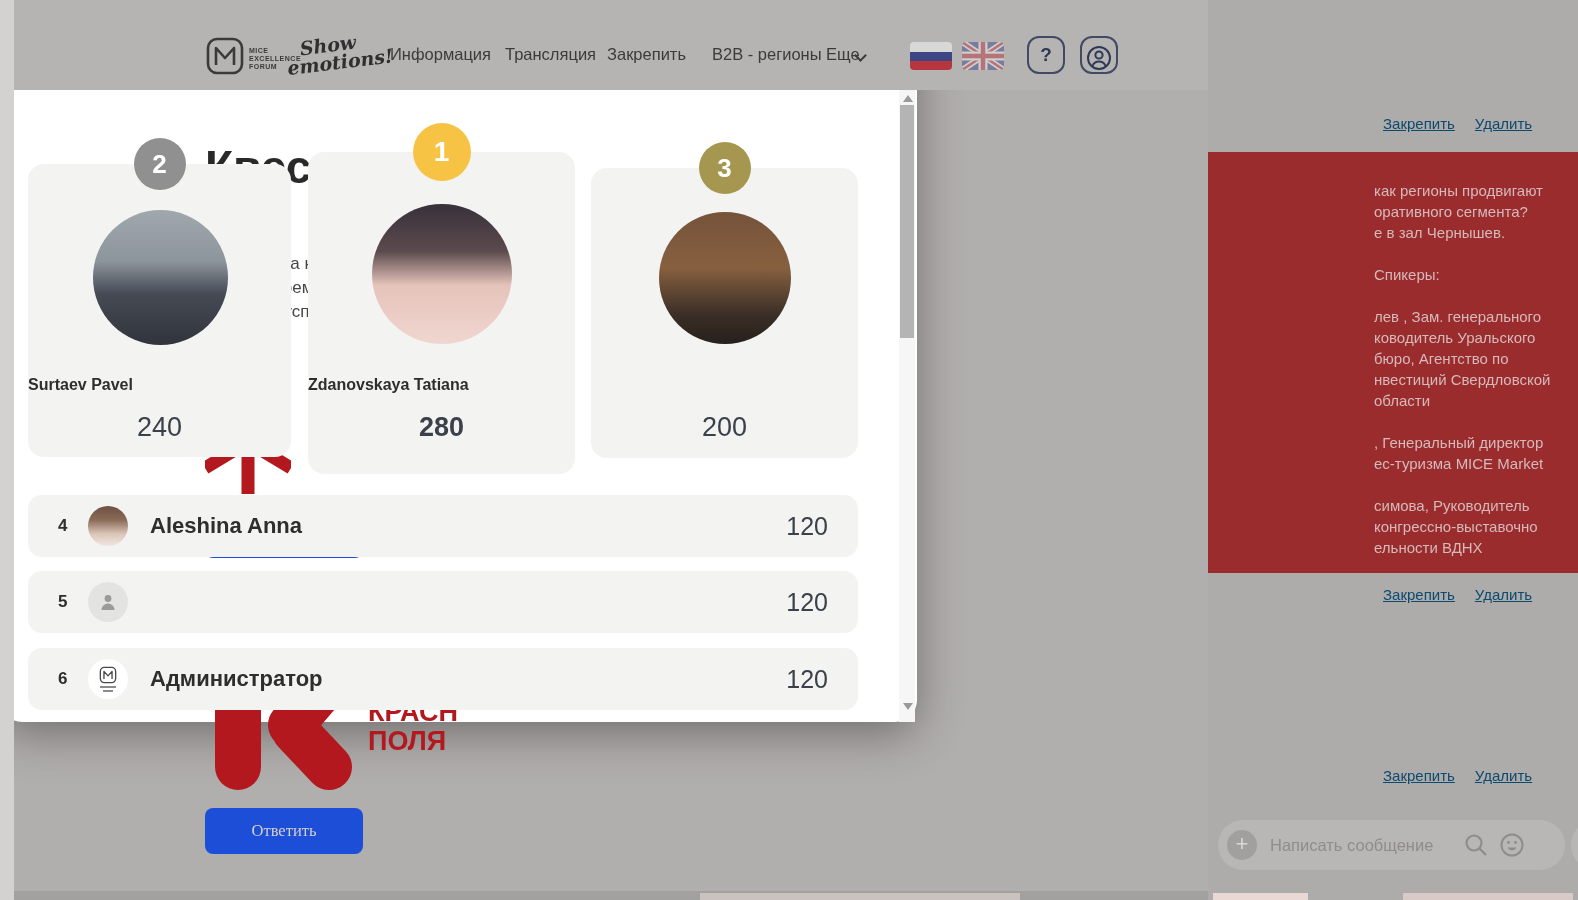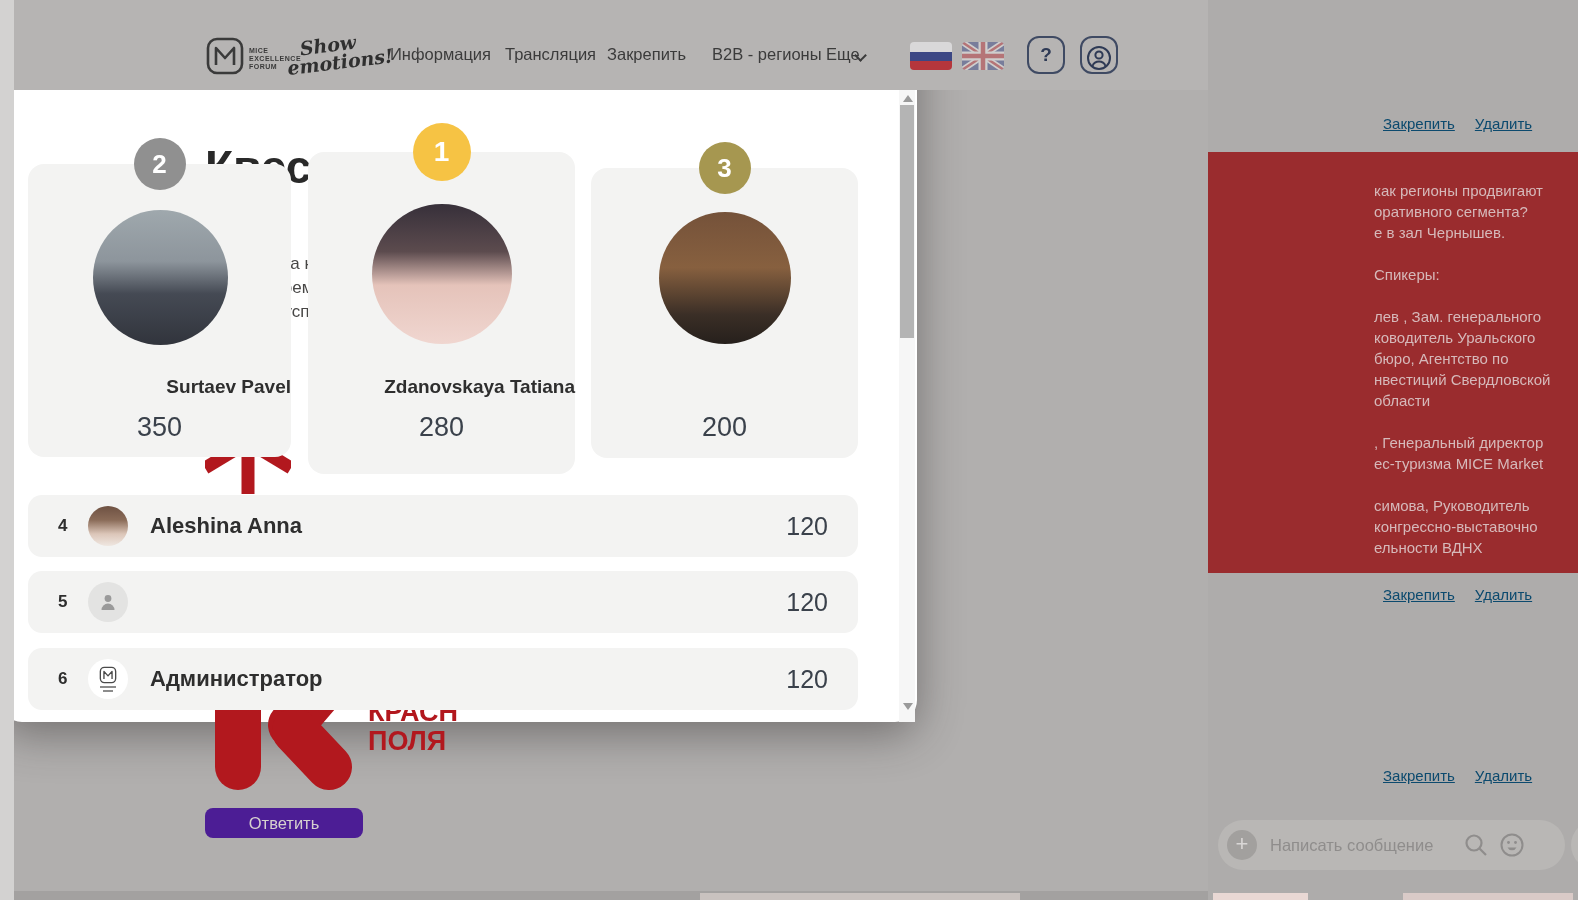--- a/index.html
+++ b/index.html
@@ -26,21 +26,21 @@
   .flag-ru .s1{height:34%;background:#d9d8d9;} .flag-ru .s2{height:33%;background:#3c4784;} .flag-ru .s3{height:33%;background:#b5363c;}
   .flag-uk { left:962px; opacity:.5; }
   .hdr-btn { top:36px; width:38px; height:38px; border:2px solid #3f4a63; border-radius:12px; color:#2e3a55; text-align:center; line-height:34px; font-size:19px; font-weight:bold; cursor:pointer; background:transparent; }
   .btn-help { left:1027px; }
   .btn-profile { left:1080px; padding-top:5px; line-height:0; }
 
   #quest-title { left:205px; top:140px; font-size:46px; font-weight:700; color:#292929; }
   #quest-desc { left:205px; top:252px; font-size:17px; line-height:24px; color:#474645; white-space:pre-line; }
   #logo-stru-text { left:310px; top:392px; font-size:74px; font-weight:700; color:#b2181e; letter-spacing:-1px; }
   #logo-krasn-text { left:368px; top:698px; font-size:27px; font-weight:700; line-height:29px; color:#b2181e; white-space:pre-line; }
-  .answer-btn { left:205px; width:158px; height:30px; background:#4c1d95; border:none; border-radius:8px; color:#d6d0cf; font-size:16.5px; font-family:Liberation Sans, sans-serif; cursor:pointer; }
+  .answer-btn { left:205px; width:158px; height:46px; background:#1d4ed8; border:none; border-radius:8px; color:#d6d0cf; font-size:16.5px; font-family:Liberation Serif, serif; cursor:pointer; }
   #answer-btn-1 { top:512px; } #answer-btn-2 { top:808px; }
 
   
   #sidebar { left:1208px; top:0; width:370px; height:900px; background:#aeacab; z-index:4; }
   #pinned-msg { left:5px; top:0; width:365px; height:105px; background:#b13a3e; color:#eee6e5; font-size:15.5px; line-height:22px; text-align:center; padding:7px 22px 0 22px; }
   .msg-block { left:0; width:370px; background:#9a2c2e; }
   #msg1 { top:152px; height:421px; }
   #msg2 { top:622px; height:136px; }
   .msg-text { position:absolute; left:166px; top:28px; width:210px; color:#d6b9ba; font-size:15px; line-height:21px; white-space:pre; overflow:hidden; }
   .action-row { position:absolute; left:175px; display:flex; gap:20px; }
@@ -63,27 +63,27 @@
 
   .top-card { background:#f3f3f2; border-radius:16px; }
   #card-2 { left:28px;  top:164px; width:263px; height:293px; }
   #card-1 { left:308px; top:152px; width:267px; height:322px; }
   #card-3 { left:591px; top:168px; width:267px; height:290px; }
   .badge { position:absolute; left:50%; border-radius:50%; color:#fff; font-weight:700; text-align:center; }
   .badge-silver { width:52px; height:52px; margin-left:-26px; top:-26px; background:#909090; font-size:26px; line-height:52px; }
   .badge-gold   { width:58px; height:58px; margin-left:-29px; top:-29px; background:#f6c344; font-size:28px; line-height:58px; }
   .badge-bronze { width:52px; height:52px; margin-left:-26px; top:-26px; background:#a69750; font-size:26px; line-height:52px; }
   .card-avatar { position:absolute; left:50%; border-radius:50%; }
-  .card-name { position:absolute; left:0; width:100%; text-align:right; font-size:19px; font-weight:700; color:#2e2e2e; }
+  .card-name { position:absolute; left:0; width:100%; text-align:left; font-size:16px; font-weight:700; color:#2e2e2e; }
   .card-score { position:absolute; left:0; width:100%; text-align:center; font-size:27px; color:#3a414b; }
   #card-2 .card-avatar { width:135px; height:135px; margin-left:-67px; top:46px; background:linear-gradient(180deg,#9fa8ad 0%,#8d959c 38%,#454a54 62%,#31343c 100%); }
   #card-1 .card-avatar { width:140px; height:140px; margin-left:-70px; top:52px; background:linear-gradient(180deg,#37303a 0%,#5c4b4e 34%,#e5c3ba 58%,#f0d6d0 100%); }
   #card-3 .card-avatar { width:132px; height:132px; margin-left:-66px; top:44px; background:linear-gradient(180deg,#75523a 0%,#87603f 42%,#3a2e26 78%,#26201c 100%); }
   #card-2 .card-name{top:212px;} #card-2 .card-score{top:248px;}
-  #card-1 .card-name{top:224px;} #card-1 .card-score{top:260px;}
+  #card-1 .card-name{top:224px;} #card-1 .card-score{top:260px;font-weight:bold;}
   #card-3 .card-name{top:208px;} #card-3 .card-score{top:244px;}
 
   .rank-row { position:absolute; left:28px; width:830px; height:62px; background:#f3f3f2; border-radius:14px; }
   #row-4{top:495px;} #row-5{top:571px;} #row-6{top:648px;}
   .row-rank { position:absolute; left:30px; top:0; line-height:62px; font-size:17px; font-weight:700; color:#2e2e2e; }
   .row-avatar { position:absolute; left:60px; top:11px; width:40px; height:40px; border-radius:50%; overflow:hidden; }
   .row-name { position:absolute; left:122px; top:0; line-height:62px; font-size:22px; font-weight:700; color:#2e2e2e; }
   .row-score { position:absolute; right:30px; top:0; line-height:62px; font-size:25px; color:#3a414b; }
   .avatar-photo-anna { background:linear-gradient(180deg,#6e5142 0%,#8a6b58 35%,#dcc6b9 70%,#efe7e1 100%); }
   .avatar-default { background:#e3e3e2; display:flex; align-items:center; justify-content:center; }
@@ -234,21 +234,21 @@
 
 <div id="modal">
   <div id="modal-title" class="abs">Рейтинг</div>
   <button id="modal-close" class="abs">✕</button>
   <div id="modal-divider" class="abs"></div>
 
   <div id="card-2" class="abs top-card">
     <div class="badge badge-silver">2</div>
     <div class="card-avatar"></div>
     <div class="card-name">Surtaev Pavel</div>
-    <div class="card-score">350</div>
+    <div class="card-score">240</div>
   </div>
   <div id="card-1" class="abs top-card">
     <div class="badge badge-gold">1</div>
     <div class="card-avatar"></div>
     <div class="card-name">Zdanovskaya Tatiana</div>
     <div class="card-score">280</div>
   </div>
   <div id="card-3" class="abs top-card">
     <div class="badge badge-bronze">3</div>
     <div class="card-avatar"></div>

